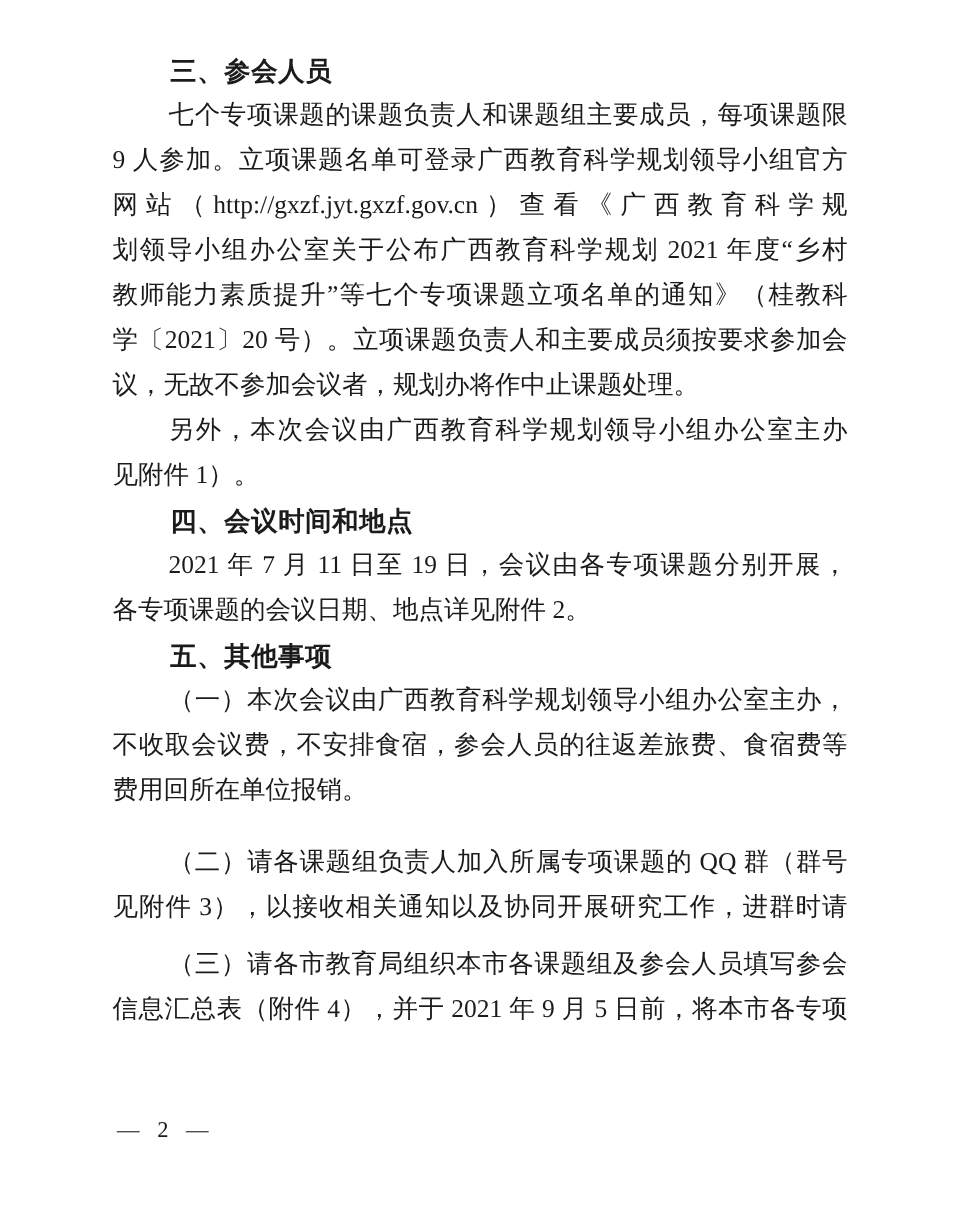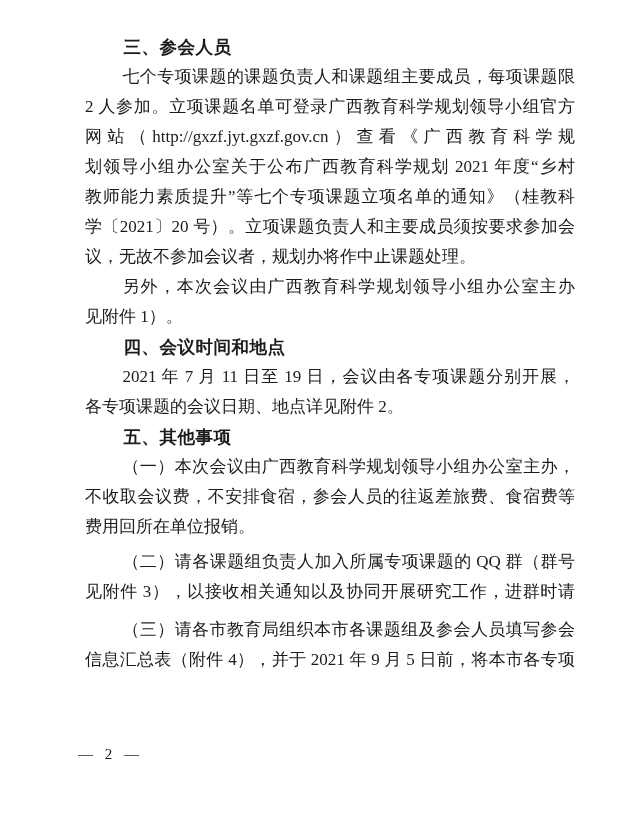--- a/index.html
+++ b/index.html
@@ -11,21 +11,21 @@
     position: relative;
     width: 636px;
     height: 820px;
     background: #ffffff;
     overflow: hidden;
     font-family: "Liberation Serif", "DejaVu Serif", serif;
     color: #1b1b1b;
   }
   .doc-body {
     position: absolute;
-    left: 85px;
+    left: 75px;
     top: 32px;
     width: 490px;
   }
   .doc-line {
     font-size: 17px;
     line-height: 30px;
     text-align: justify;
     text-align-last: justify;
     text-justify: inter-character;
     color: #1b1b1b;
@@ -37,41 +37,41 @@
     text-align-last: left;
   }
   .doc-line.heading {
     font-family: "Liberation Sans", "DejaVu Sans", sans-serif;
     font-weight: 700;
     font-size: 17.5px;
     text-indent: 2.2em;
     text-align-last: left;
     letter-spacing: 0.5px;
   }
-  .gap-sm { margin-top: 5px; }
+  .gap-sm { margin-top: 18px; }
   .gap-md { margin-top: 8px; }
   .page-number {
     position: absolute;
     left: 78px;
     top: 744px;
     font-size: 15px;
     line-height: 20px;
     letter-spacing: 2px;
     word-spacing: 4px;
     color: #1b1b1b;
   }
 </style>
 </head>
 <body>
 
 <div class="page">
   <div class="doc-body">
     <div class="doc-line heading">三、参会人员</div>
     <div class="doc-line first">七个专项课题的课题负责人和课题组主要成员，每项课题限</div>
-    <div class="doc-line">2 人参加。立项课题名单可登录广西教育科学规划领导小组官方</div>
+    <div class="doc-line">9 人参加。立项课题名单可登录广西教育科学规划领导小组官方</div>
     <div class="doc-line">网站（http://gxzf.jyt.gxzf.gov.cn）查看《广西教育科学规</div>
     <div class="doc-line">划领导小组办公室关于公布广西教育科学规划 2021 年度“乡村</div>
     <div class="doc-line">教师能力素质提升”等七个专项课题立项名单的通知》（桂教科</div>
     <div class="doc-line">学〔2021〕20 号）。立项课题负责人和主要成员须按要求参加会</div>
     <div class="doc-line last">议，无故不参加会议者，规划办将作中止课题处理。</div>
     <div class="doc-line first">另外，本次会议由广西教育科学规划领导小组办公室主办</div>
     <div class="doc-line last">见附件 1）。</div>
     <div class="doc-line heading">四、会议时间和地点</div>
     <div class="doc-line first">2021 年 7 月 11 日至 19 日，会议由各专项课题分别开展，</div>
     <div class="doc-line last">各专项课题的会议日期、地点详见附件 2。</div>

